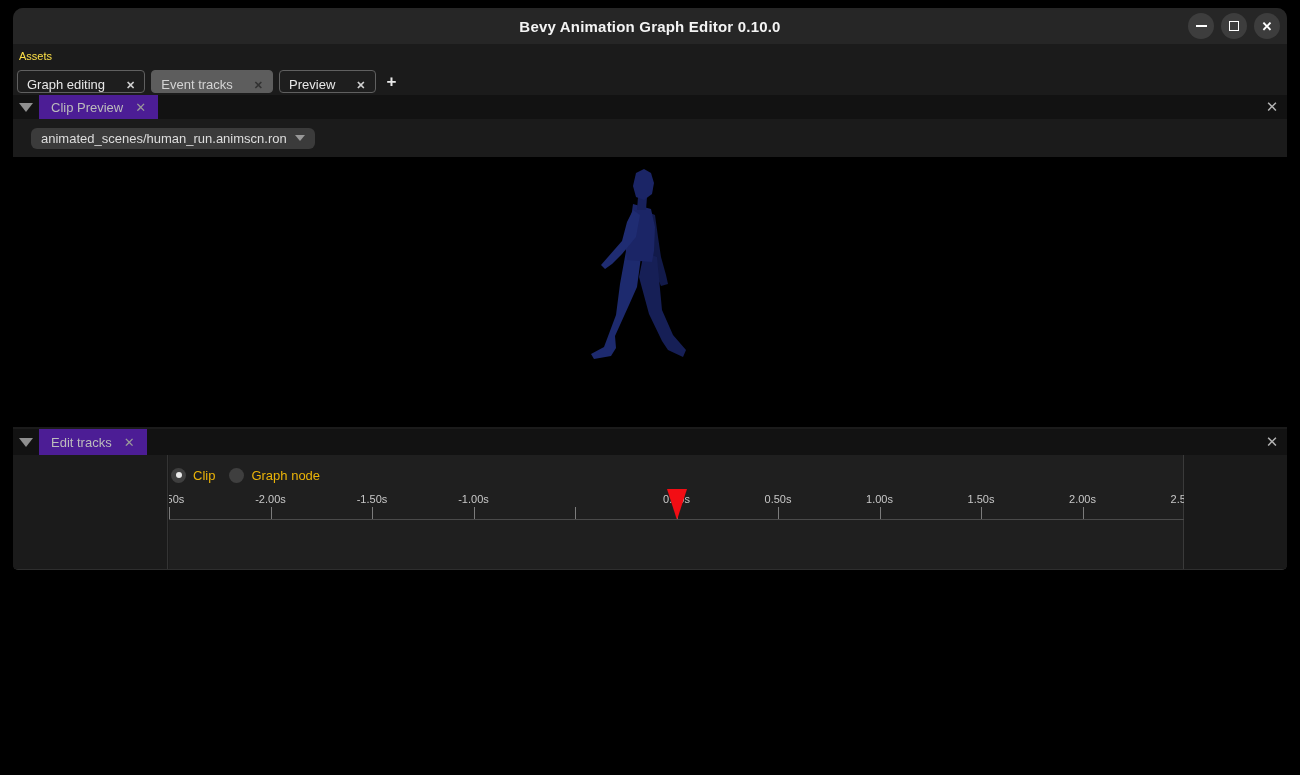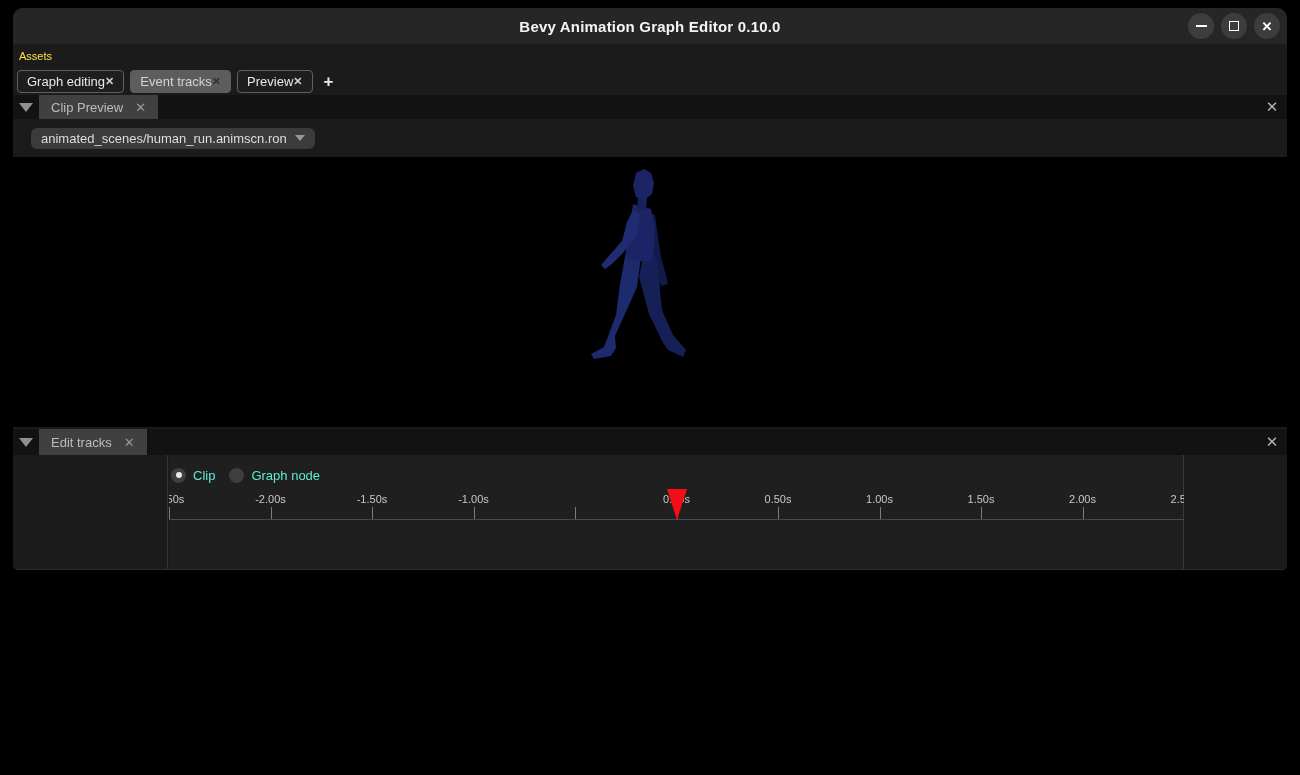--- a/index.html
+++ b/index.html
@@ -20,34 +20,34 @@
   .glyph-min { width: 11px; height: 2px; background: #fff; display: block; }
   .glyph-max { width: 10px; height: 10px; border: 1.6px solid #fff; display: block; }
   .glyph-close { font-size: 13px; font-weight: bold; line-height: 1; color: #fff; }
 
   
   .menubar { height: 24px; background: #1b1b1b; display: flex; align-items: center; }
   .menu-item { color: #fde047; font-size: 11px; padding: 0 6px; }
 
   
   .ws-tabs { height: 27px; background: #1b1b1b; display: flex; align-items: center; padding-left: 4px; gap: 6px; }
-  .ws-tab { height: 23px; display: inline-flex; align-items: center; gap: 0;
-    border: 1px solid #606060; border-radius: 4px; padding: 10px 9px;
+  .ws-tab { height: 23px; display: inline-flex; align-items: flex-end; gap: 21px;
+    border: 1px solid #606060; border-radius: 4px; padding: 0 9px;
     background: #1e1e1e; color: #e8e8e8; font-size: 13px; }
   .ws-tab .tab-close { color: #cfcfcf; font-size: 11px; font-weight: bold; }
   .ws-tab.active { background: #5d5d5d; border-color: #5d5d5d; color: #d4d4d4; }
   .ws-tab.active .tab-close { color: #323232; }
   .ws-add { color: #e8e8e8; font-size: 17px; font-weight: bold; padding: 0 5px; line-height: 1; }
 
   
   .dock-bar { height: 24px; background: #121212; display: flex; align-items: stretch; position: relative; }
   .dock-collapse { width: 26px; display: flex; align-items: center; justify-content: center; }
   .tri-down { width: 0; height: 0; border-left: 7px solid transparent; border-right: 7px solid transparent;
     border-top: 9px solid #8f8f8f; }
-  .dock-tab { background: #404040; display: inline-flex; align-items: center; gap: 12px;
+  .dock-tab { background: #4c1d95; display: inline-flex; align-items: center; gap: 12px;
     padding: 0 12px; color: #bcbcbc; font-size: 13px; }
   .dock-tab .dock-tab-close { color: #9a9a9a; font-size: 13px; }
   .dock-bar .spacer { flex: 1; }
   .dock-bar .panel-close { width: 30px; display: flex; align-items: center; justify-content: center;
     color: #b3b3b3; font-size: 15px; }
 
   
   .cp-header { height: 38px; background: #1b1b1b; display: flex; align-items: center; padding-left: 18px; }
   .dropdown { display: inline-flex; align-items: center; gap: 8px; background: #3b3b3b;
     border-radius: 6px; padding: 3px 10px; color: #dedede; font-size: 13px; }
@@ -62,21 +62,21 @@
   .et-content { position: relative; height: 307px; background: #1b1b1b; }
   .et-left { position: absolute; left: 0; top: 0; width: 155px; height: 307px; background: #1b1b1b;
     border-right: 1px solid #343434; }
   .et-right { position: absolute; left: 1171px; top: 0; width: 103px; height: 307px; background: #1a1a1a; }
   .tl-region { position: absolute; left: 156px; top: 0; width: 1015px; height: 288px; background: #1f1f1f;
     border-right: 1px solid #3a3a3a; }
   .tl-bottom-line { position: absolute; left: 1158px; top: 287px; width: 116px; height: 2px; background: #4a4a4a; }
 
   .et-controls { position: absolute; left: 2px; top: 10px; height: 20px; display: flex; align-items: center; gap: 8px; }
   .radio-group { display: flex; align-items: center; gap: 14px; }
-  .radio { display: inline-flex; align-items: center; gap: 7px; color: #5eead4; font-size: 13px; }
+  .radio { display: inline-flex; align-items: center; gap: 7px; color: #eab308; font-size: 13px; }
   .radio-circle { width: 15px; height: 15px; border-radius: 50%; background: #3f3f3f; position: relative; }
   .radio.selected .radio-circle::after { content: ""; position: absolute; left: 4.5px; top: 4.5px;
     width: 6px; height: 6px; border-radius: 50%; background: #eaeaea; }
   .dropdown.dark { background: #333333; border-radius: 4px; padding: 2px 9px; color: #d4d4d4; }
 
   .ruler { position: absolute; left: 0; top: 33px; width: 1015px; height: 32px; overflow: hidden;
     border-bottom: 1px solid #4a4a4a; }
   .ruler-label { position: absolute; top: 5px; transform: translateX(-50%); color: #c8c8c8; font-size: 11px;
     white-space: nowrap; }
   .ruler-tick { position: absolute; top: 19px; width: 1px; height: 13px; background: #7c7c7c; }

